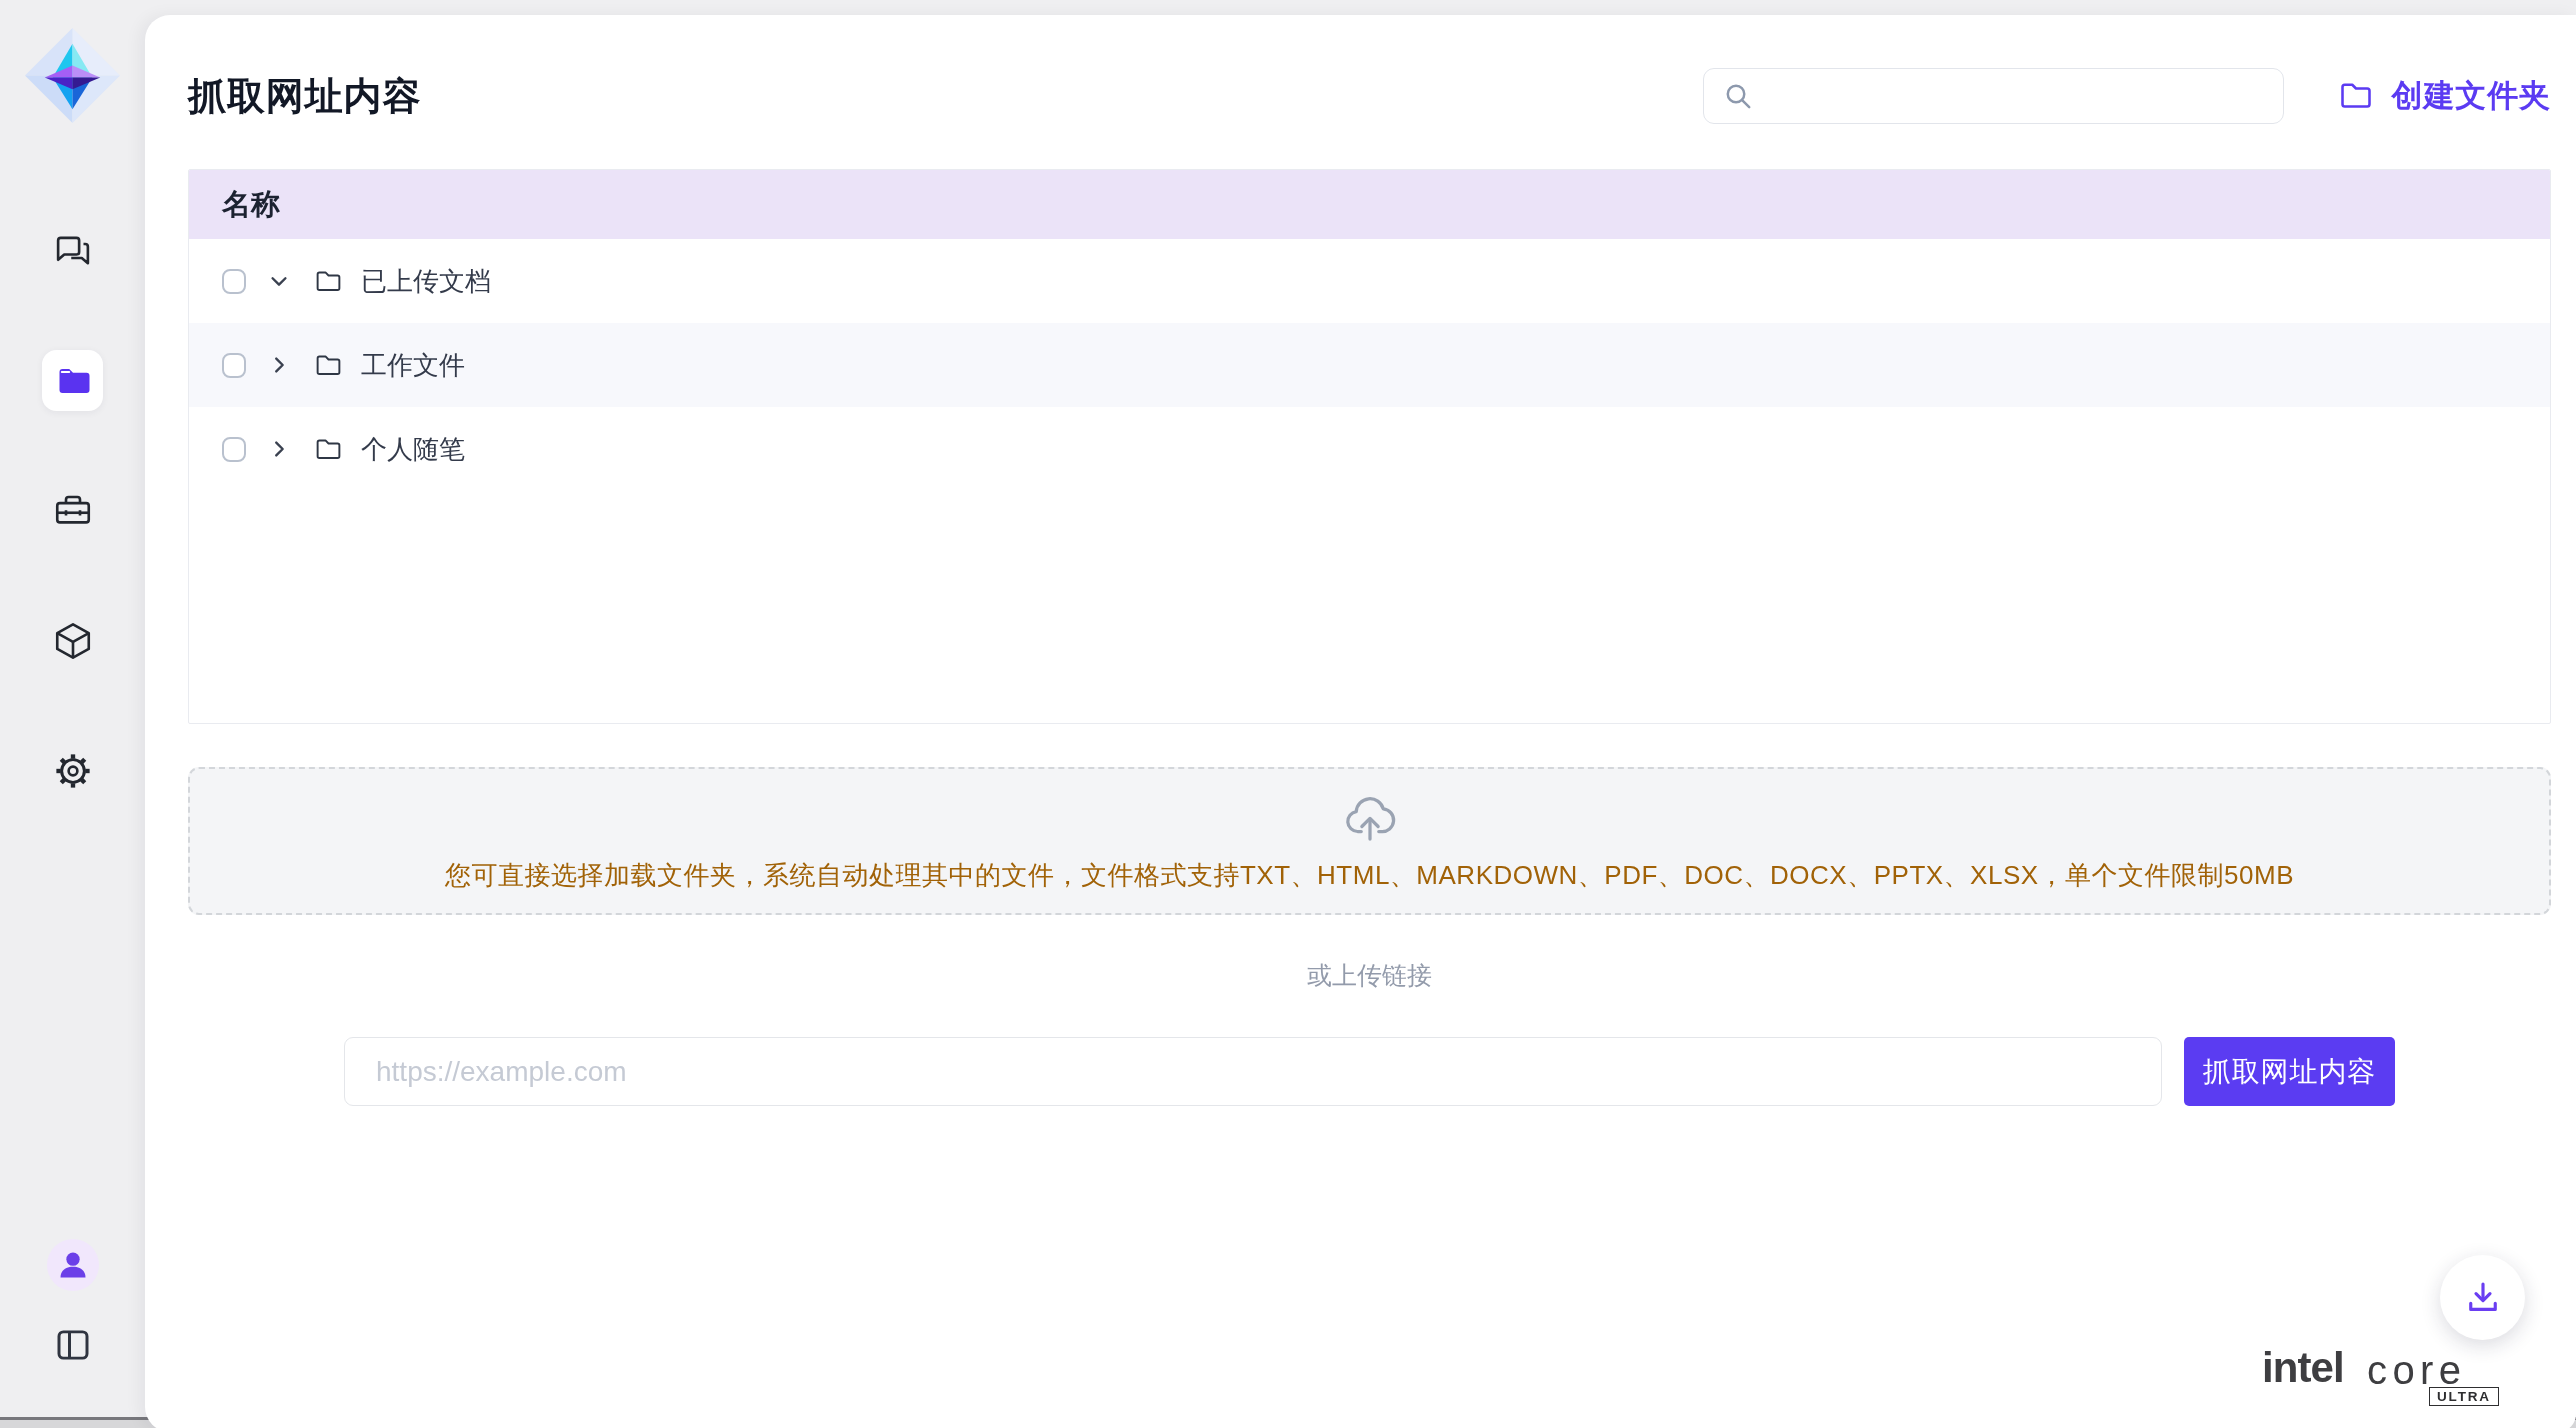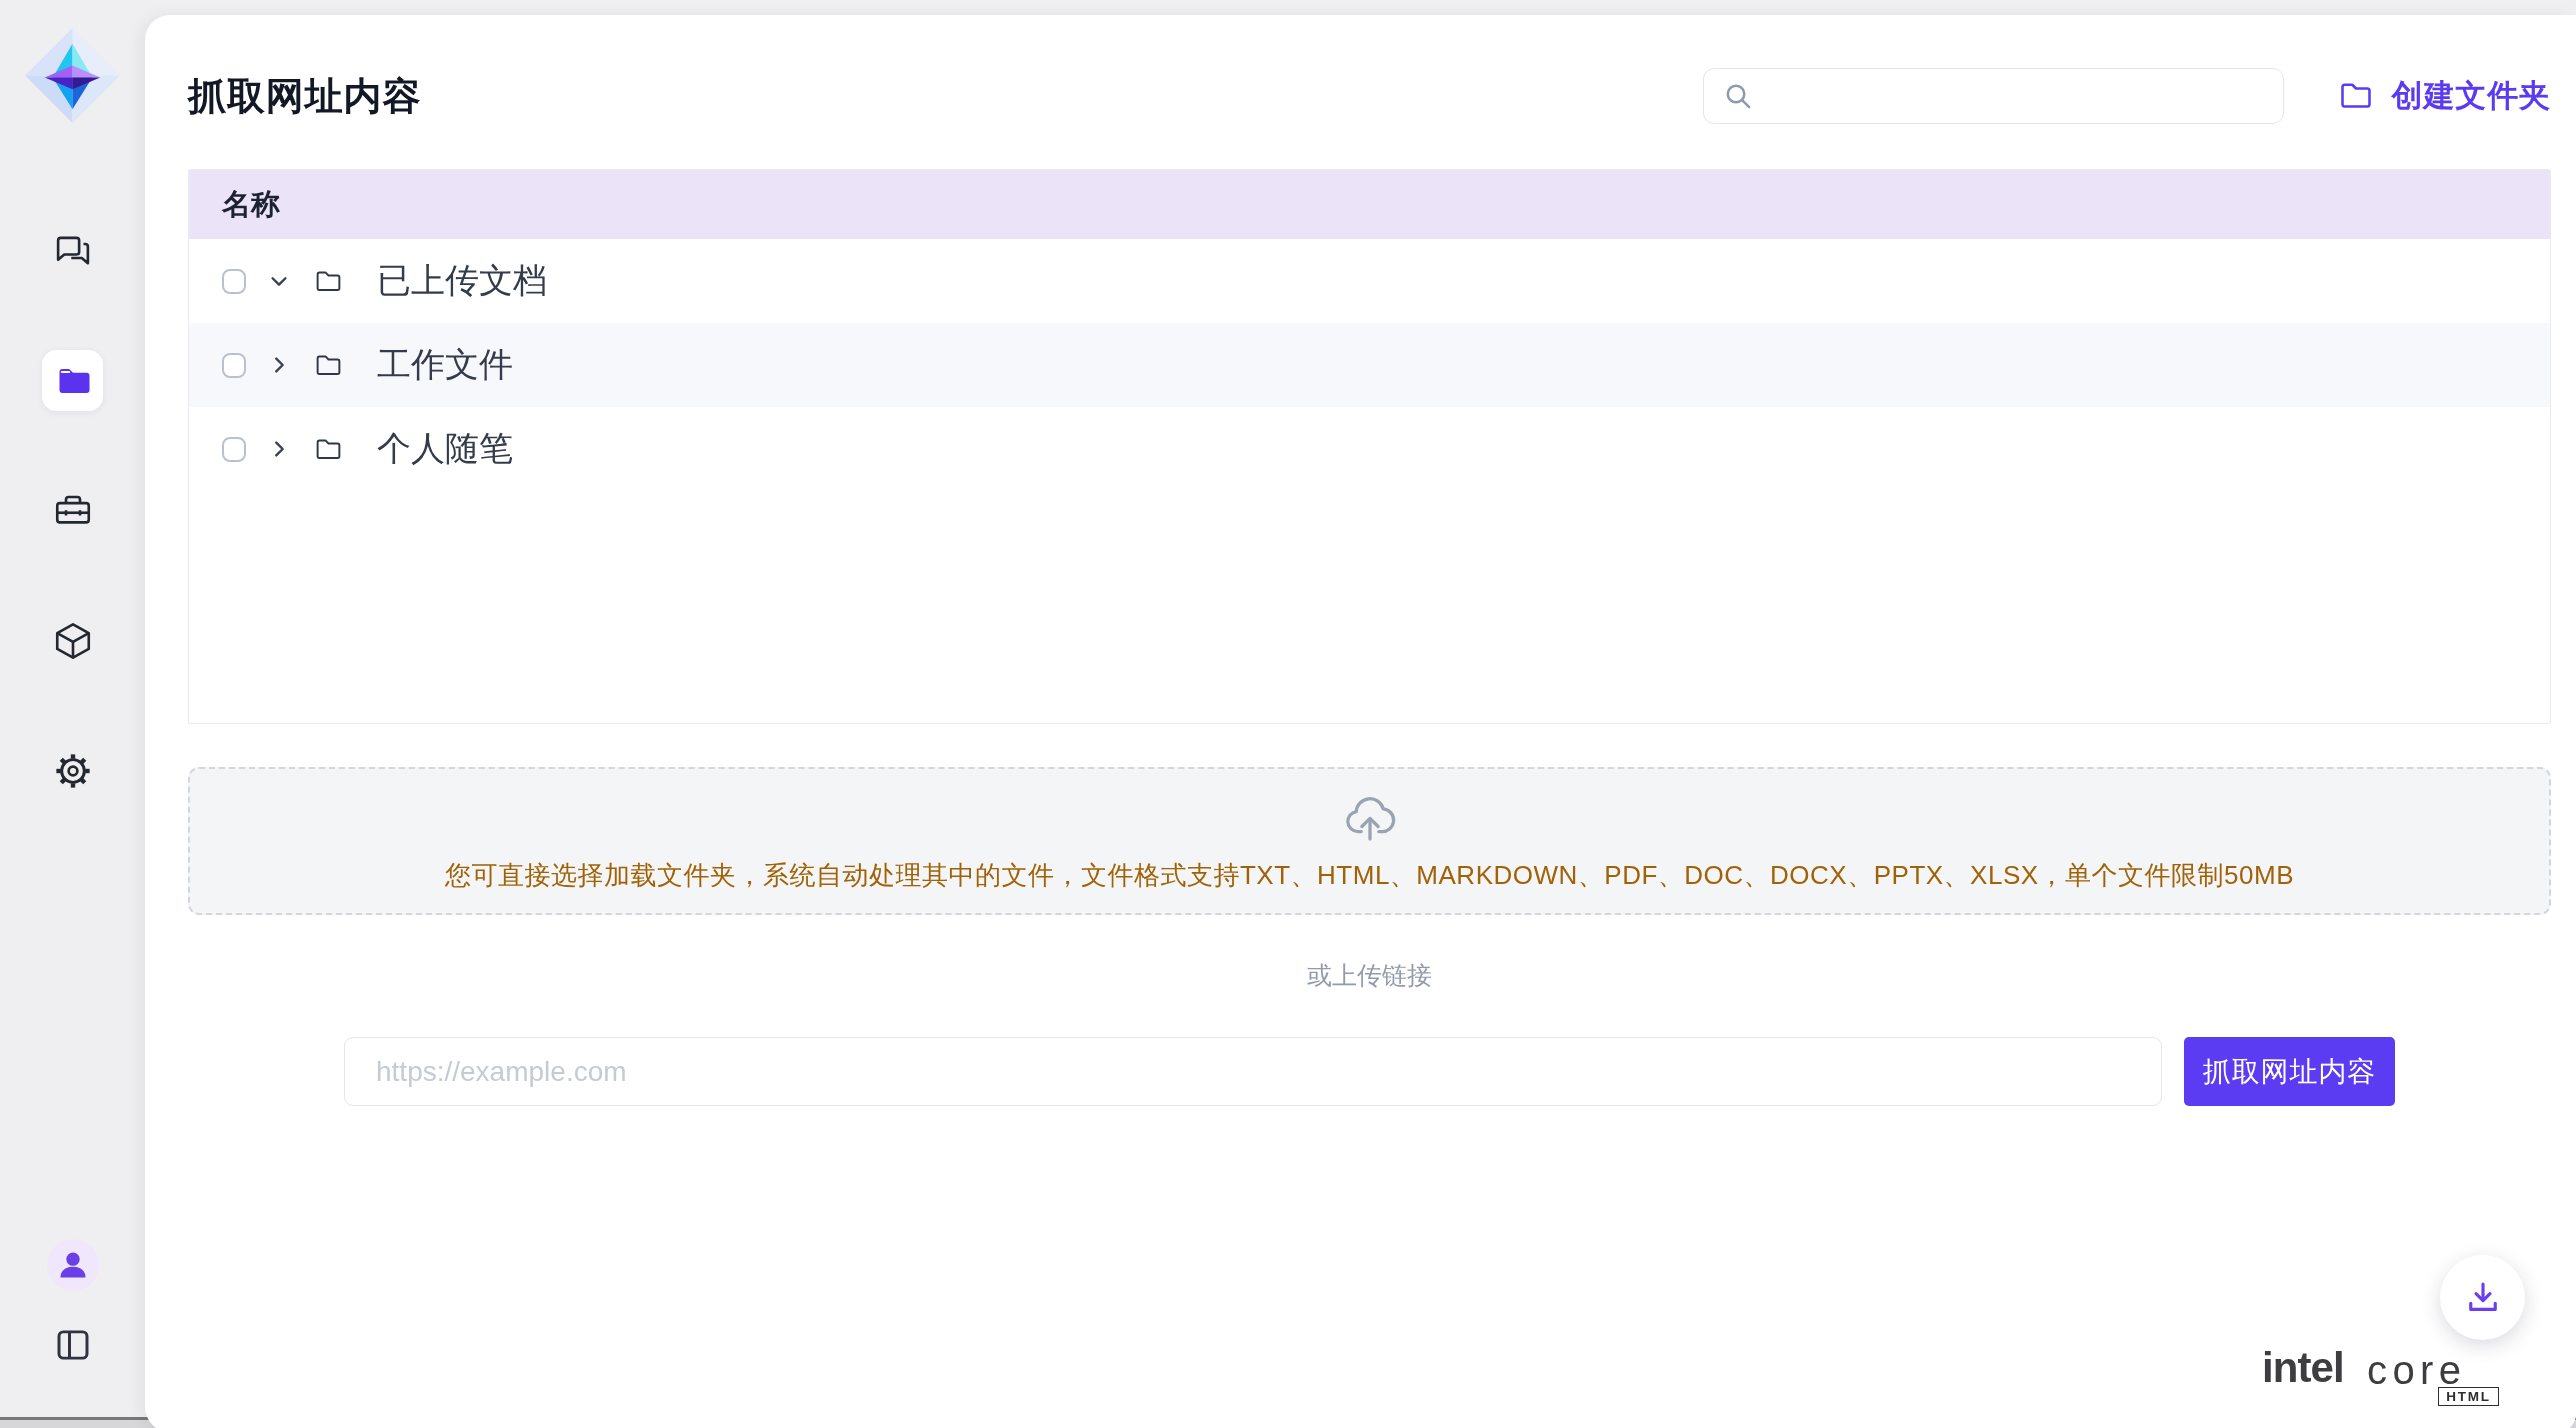--- a/index.html
+++ b/index.html
@@ -81,21 +81,21 @@
     height:84px; display:flex; align-items:center; padding-left:33px;
     cursor:pointer;
   }
   .t-row.alt { background:#f7f8fc; }
   .checkbox {
     width:24.4px; height:24.4px; border:2.3px solid #b9c1ce; border-radius:8.1px;
     background:#fff; cursor:pointer; flex:none;
   }
   .chev { margin-left:22px; width:22px; height:22px; flex:none; display:flex; cursor:pointer; }
   .row-folder-ic { margin-left:23.5px; flex:none; display:flex; }
-  .row-name { margin-left:34px; font-size:34px; color:#343b4b; }
+  .row-name { margin-left:18px; font-size:26px; color:#343b4b; }
 
   
   .dropzone {
     margin-top:43px; height:148px;
     background:#f4f5f7;
     border:2.7px dashed #d3d6da; border-radius:11px;
     display:flex; flex-direction:column; align-items:center; justify-content:center;
     gap:9px; cursor:pointer;
   }
   .drop-hint { font-size:26px; color:#a16207; letter-spacing:0.5px; }
@@ -319,18 +319,18 @@
       <svg width="42" height="42" viewBox="0 0 48 48" fill="none" stroke="#6a3ef2" stroke-width="3.6" stroke-linecap="round" stroke-linejoin="round">
         <path d="M24 8 v18"></path>
         <path d="M16 19 l8 8 8-8"></path>
         <path d="M10 30 v7 h28 v-7"></path>
       </svg>
     </button>
 
     <div class="intel-logo">
       <span class="intel-word">intel</span>
       <span class="core-word">core</span>
-      <span class="ultra-badge">HTML</span>
+      <span class="ultra-badge">ULTRA</span>
     </div>
 
   </main>
 </div>
 
 
 </body></html>

